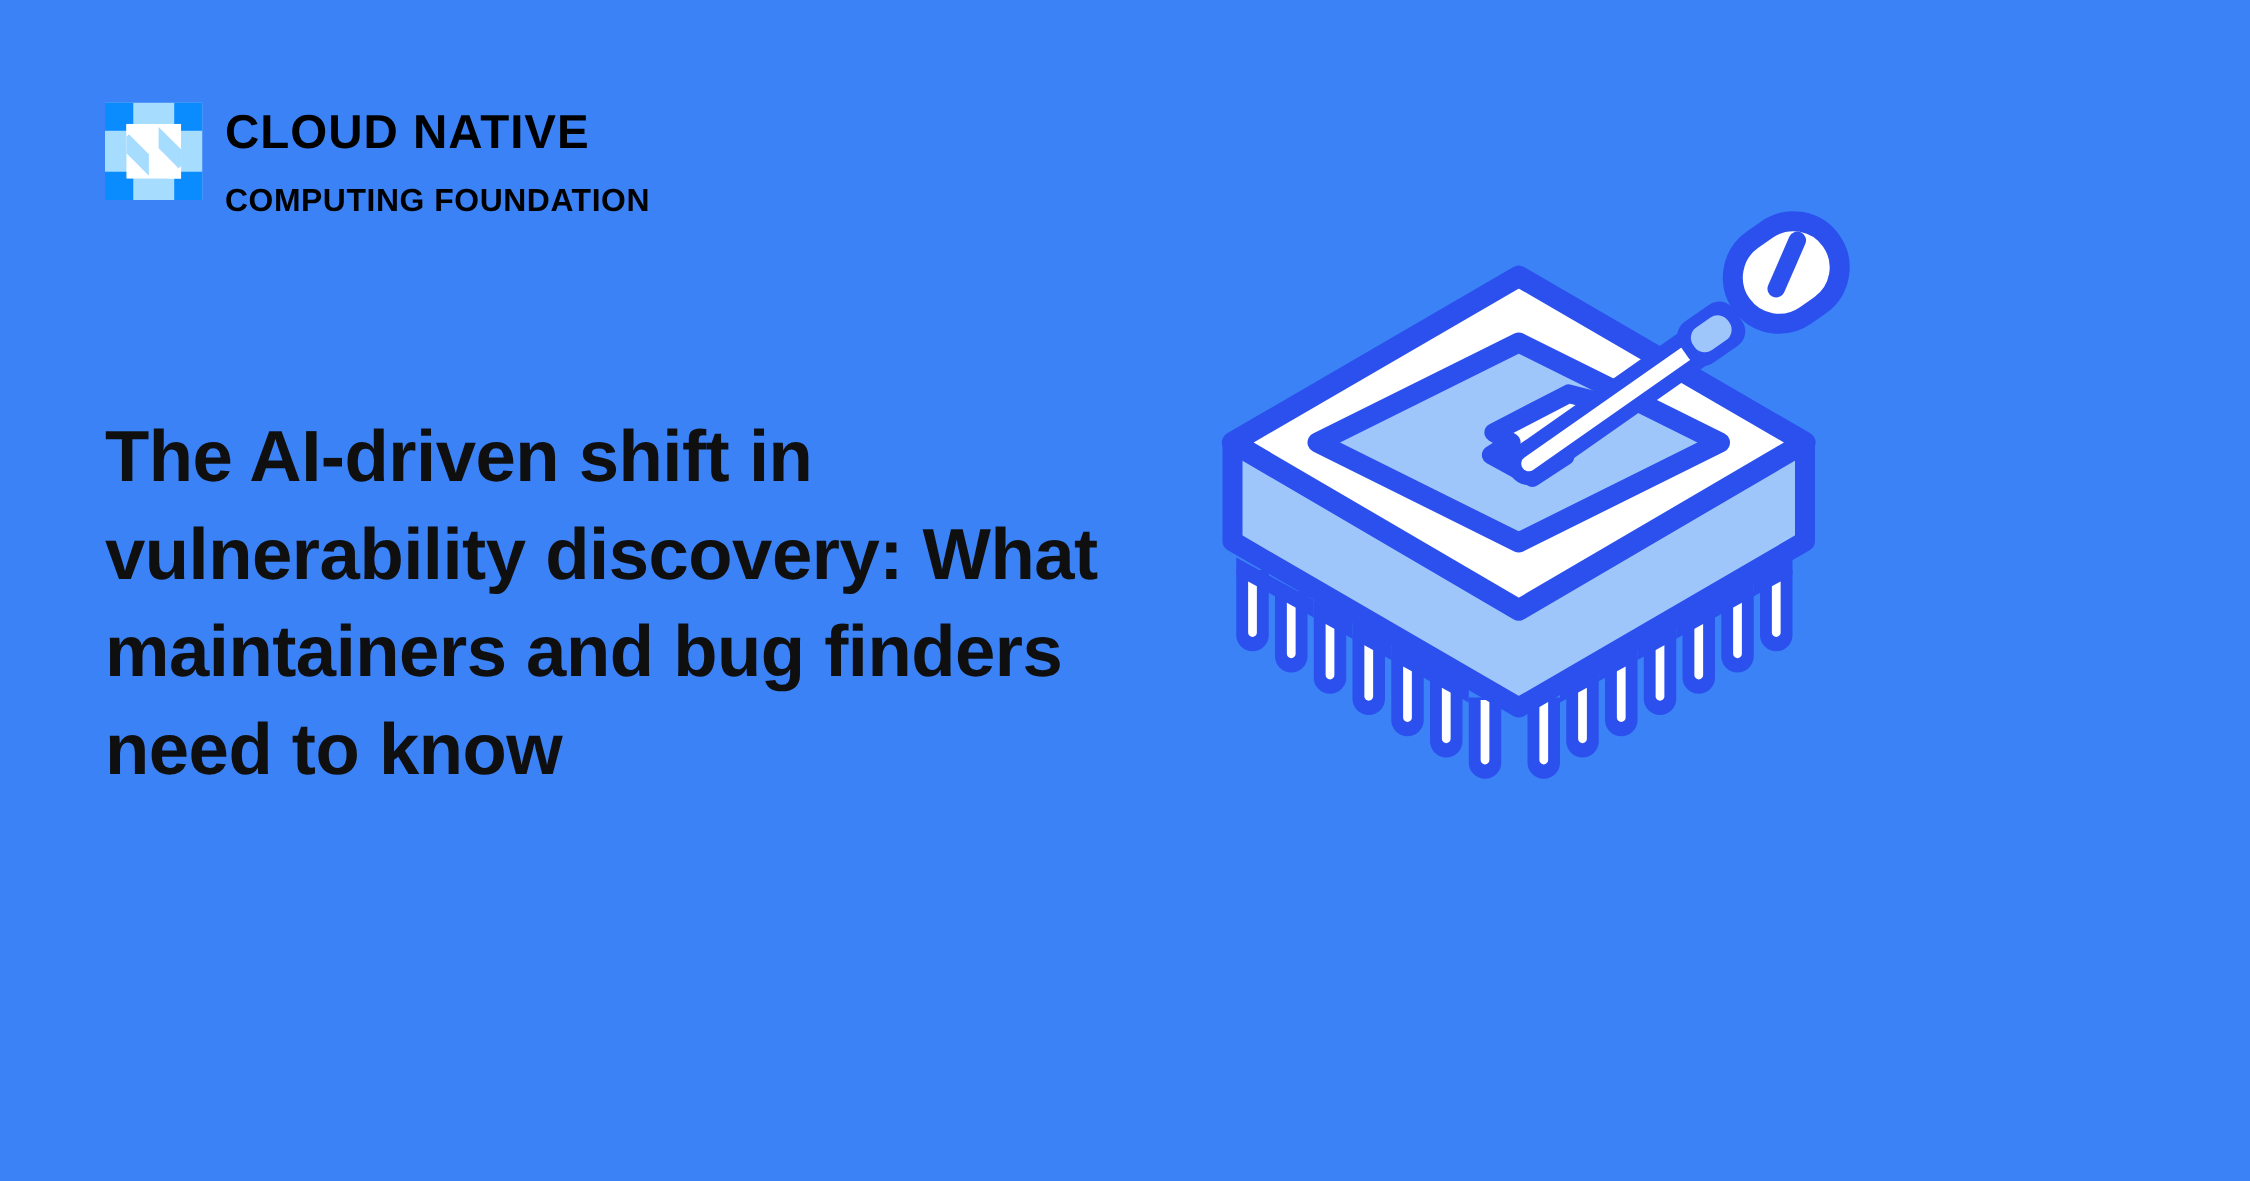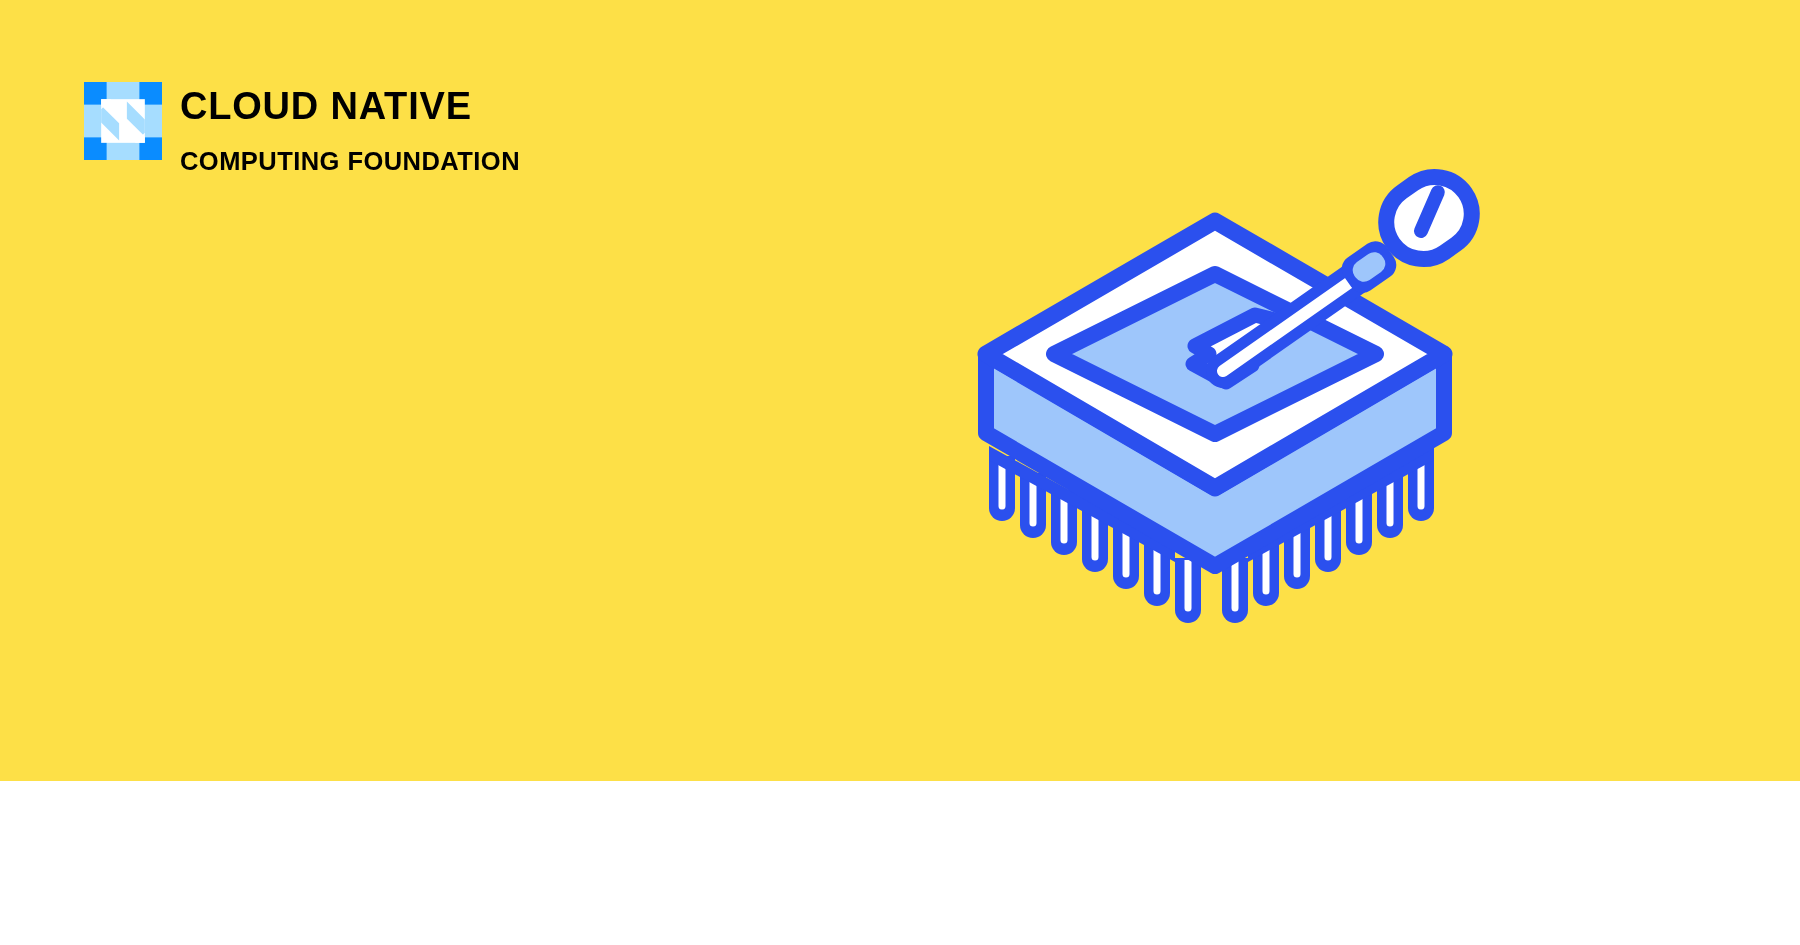--- a/index.html
+++ b/index.html
@@ -14,22 +14,22 @@
     overflow: hidden;
     position: relative;
   }
 
   
   #stage {
     position: absolute;
     left: 0;
     top: 0;
     width: 1800px;
-    height: 781px;
-    background: #fde047;
+    height: 945px;
+    background: #3b82f6;
   }
 
   
   .logo-lockup {
     position: absolute;
     left: 84px;
     top: 82px;
     display: flex;
     align-items: flex-start;
     gap: 18px;
@@ -127,20 +127,21 @@
         </g>
       </svg>
     </span>
 
     <span class="logo-words">
       <span class="logo-line1">CLOUD NATIVE</span>
       <span class="logo-line2">COMPUTING FOUNDATION</span>
     </span>
   </div>
 
+  <h1 class="headline">The AI-driven shift in vulnerability discovery: What maintainers and bug finders need to know</h1>
 
   <div class="illustration">
     <svg viewBox="0 0 470 480" aria-hidden="true">
 
       <defs>
 
         <g id="pin">
 
           <path d="M0,0 L0,52 a13,13 0 0 0 26,0 L26,0 Z" fill="#2b50ee"></path>
 

